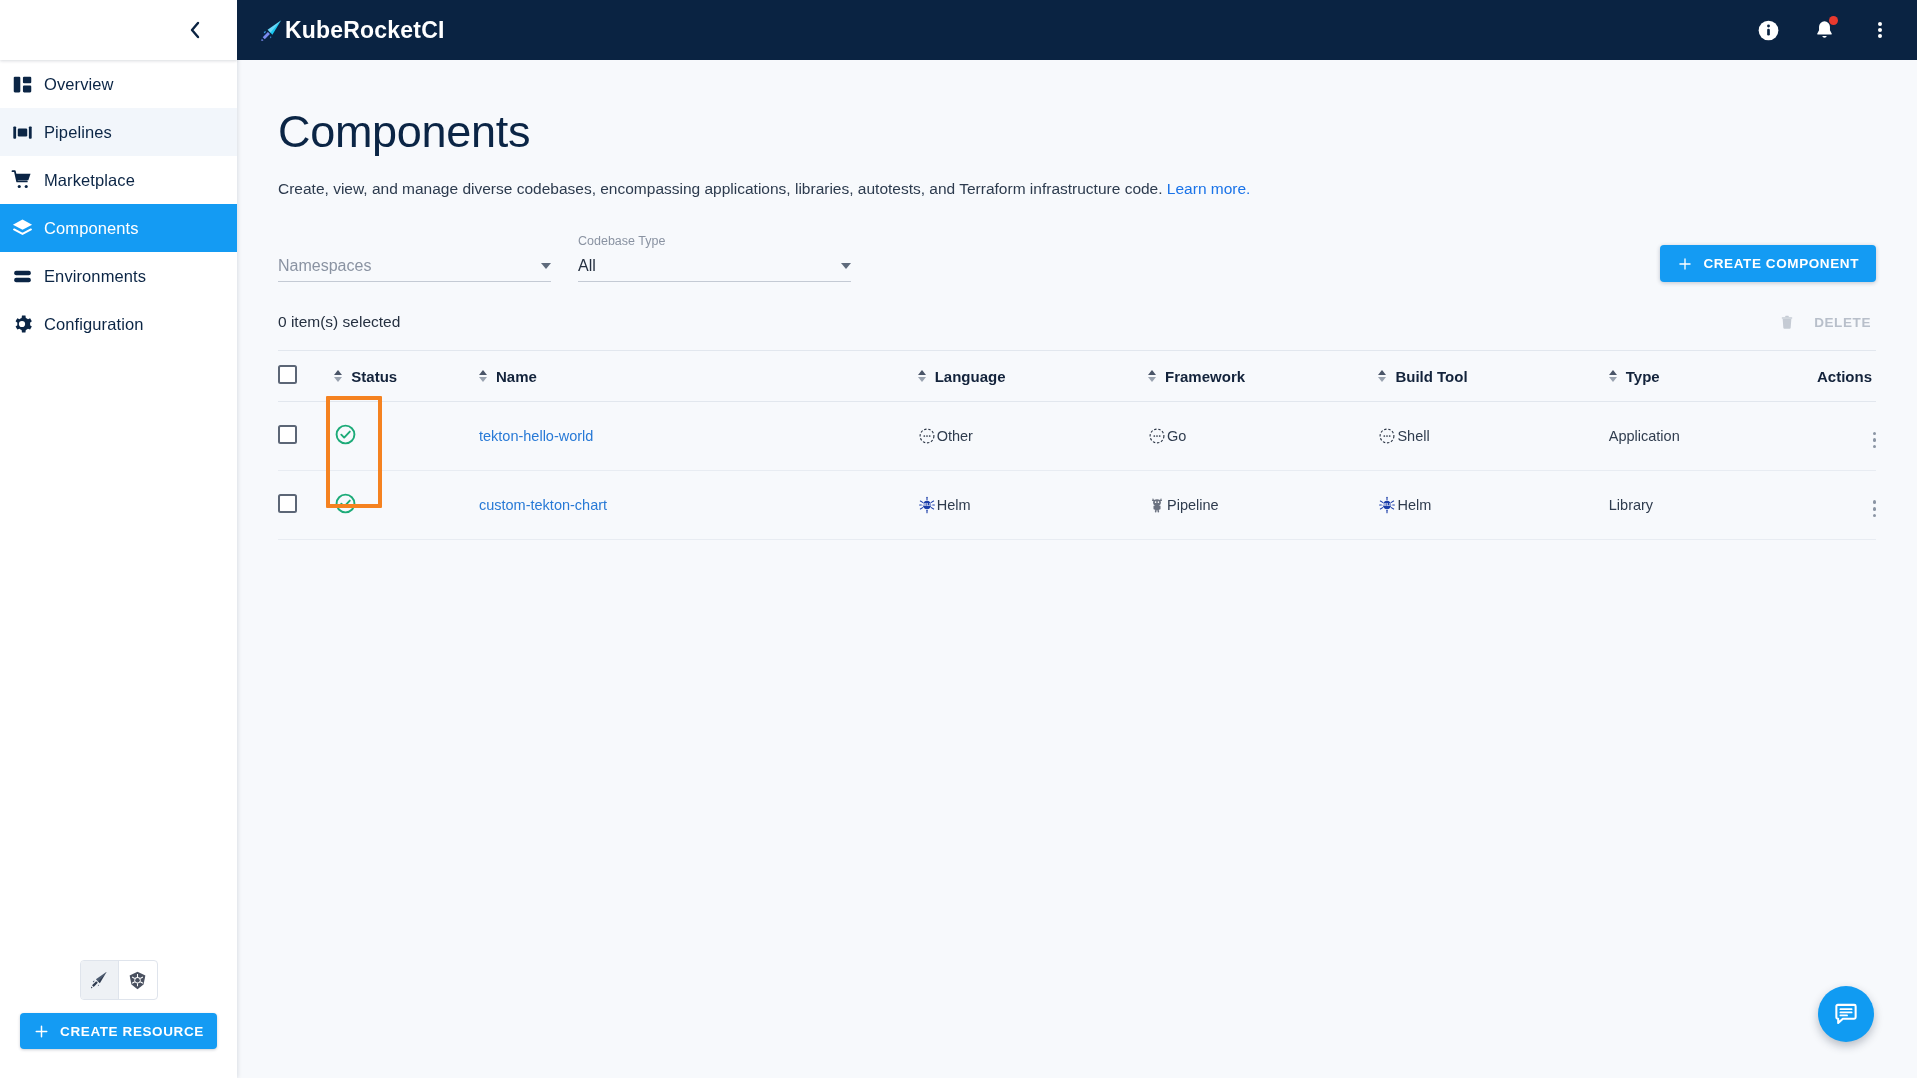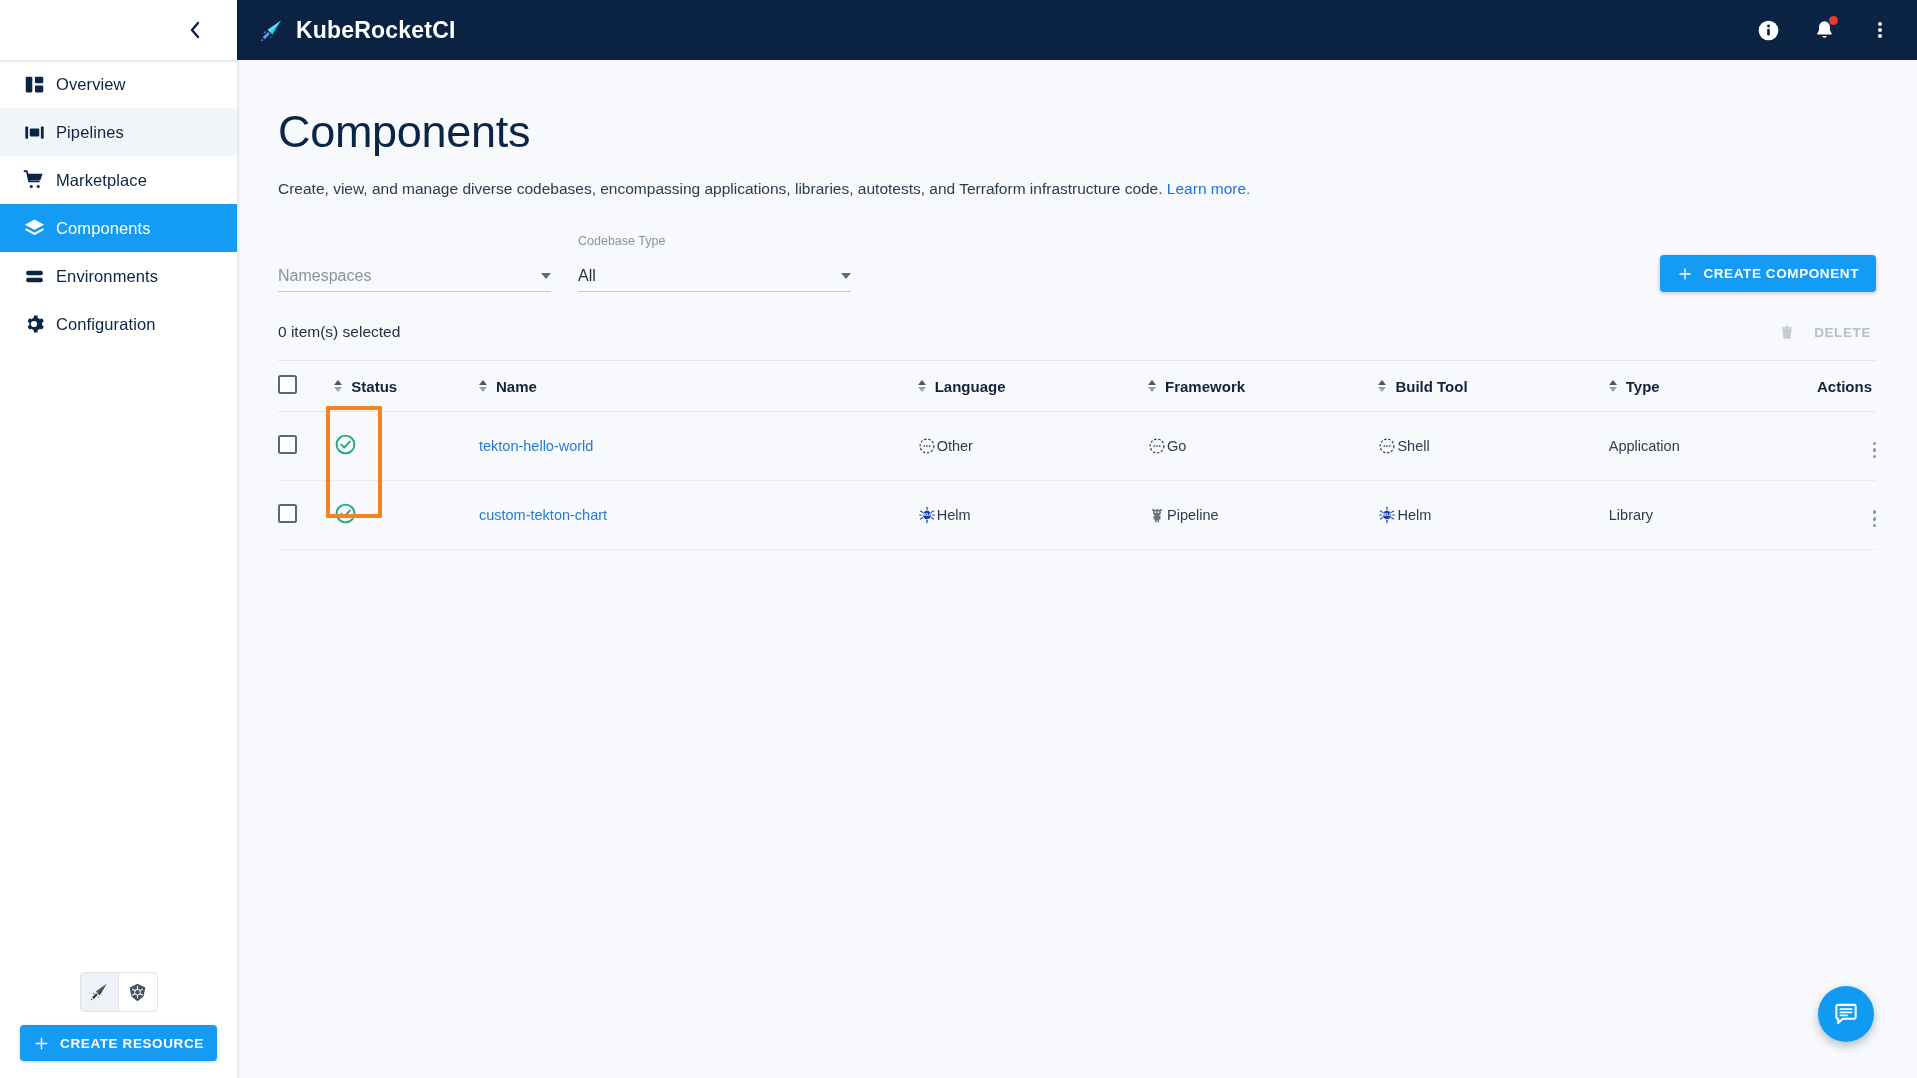--- a/index.html
+++ b/index.html
@@ -10,21 +10,21 @@
     overflow: hidden;
   }
   body { position: relative; }
 
   
   .topbar {
     position: absolute; left: 237px; top: 0; right: 0; height: 60px;
     background: #0a2342; display: flex; align-items: center;
     padding: 0 22px 0 21px; z-index: 30;
   }
-  .brand { display: flex; align-items: center; gap: 11px; }
+  .brand { display: flex; align-items: center; }
   .brand-name {
     color: #ffffff; font-size: 23px; font-weight: bold; letter-spacing: .2px;
   }
   .topbar-spacer { flex: 1; }
   .topbar-icons { display: flex; align-items: center; gap: 26px; }
   .icon-btn {
     width: 30px; height: 30px; display: flex; align-items: center;
     justify-content: center; position: relative; cursor: pointer;
   }
   .bell-badge {
@@ -43,30 +43,30 @@
   .sidebar-top {
     height: 60px; display: flex; align-items: center; justify-content: flex-end;
     padding-right: 29px; background: #fff;
     box-shadow: 0 1px 3px rgba(16,30,54,.16);
     position: relative; z-index: 2;
   }
   .collapse-btn { width: 26px; height: 26px; display:flex; align-items:center; justify-content:center; cursor:pointer; }
   .nav { padding-top: 0; }
   .nav-item {
     height: 48px; display: flex; align-items: center;
-    padding-left: 12px; cursor: pointer; color: #0b2545;
+    cursor: pointer; color: #0b2545;
   }
   .nav-item .nav-ico {
     width: 44px; display: flex; align-items: center; justify-content: center; flex: 0 0 44px;
   }
   .nav-item .nav-label { font-size: 16.5px; letter-spacing: .1px; }
   .nav-item.soft { background: #f2f6fb; }
   .nav-item.active { background: #149bf3; color: #ffffff; }
   .sidebar-fill { flex: 1; }
-  .sidebar-bottom { padding: 0 0 17px 0; }
+  .sidebar-bottom { padding: 0 0 29px 0; }
   .toggle-group {
     width: 78px; height: 40px; margin: 0 auto 13px auto;
     display: flex; border: 1px solid #dfe4ec; border-radius: 4px; overflow: hidden;
     background: #fff;
   }
   .toggle-seg {
     flex: 1; display: flex; align-items: center; justify-content: center; cursor: pointer;
   }
   .toggle-seg.sel { background: #eef1f5; }
   .toggle-seg + .toggle-seg { border-left: 1px solid #dfe4ec; }
@@ -100,21 +100,21 @@
   .field-search { width: 333px; margin-right: 16px; }
   .underline-input {
     display: flex; align-items: center; gap: 10px;
     border-bottom: 1px solid #c4cad4; height: 32px;
   }
   .placeholder { color: #8a93a2; font-size: 16px; }
   .value-text { color: #253040; font-size: 16px; }
   .field-ns { width: 273px; margin-right: 27px; }
   .field-ct { width: 273px; }
   .field-label {
-    font-size: 12.5px; color: #8a93a2; margin-bottom: 12px; display: block;
+    font-size: 12.5px; color: #8a93a2; margin-bottom: 2px; display: block;
   }
   .caret {
     width: 0; height: 0; border-left: 5.5px solid transparent;
     border-right: 5.5px solid transparent; border-top: 6px solid #5f6b7c;
     margin-left: auto;
   }
   .filters-spacer { flex: 1; }
   .btn-primary {
     display: inline-flex; align-items: center; gap: 10px;
     height: 37px; padding: 0 17px; background: #149bf3; border-radius: 4px;

